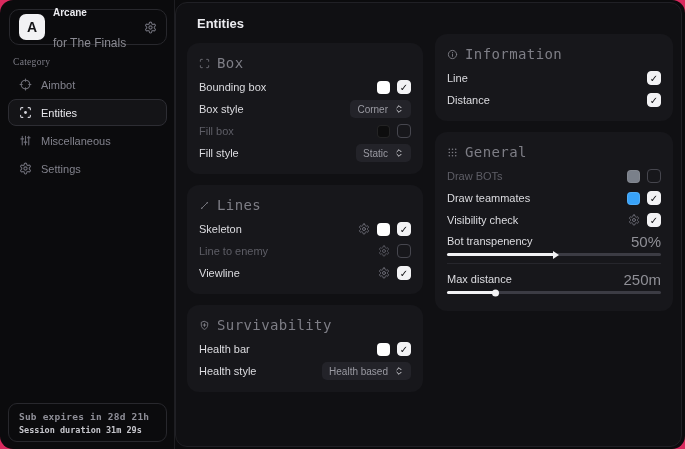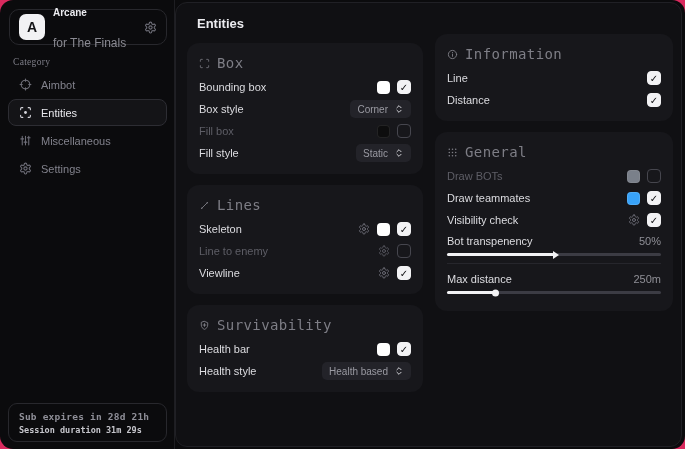--- a/index.html
+++ b/index.html
@@ -60,21 +60,21 @@
 
   .swatch { width:13px; height:13px; border-radius:4px; box-shadow:inset 0 0 0 1px rgba(255,255,255,.12);
     cursor:pointer; flex:none; }
   .gearbtn { display:flex; color:#6c6c76; cursor:pointer; }
 
   .select { height:18px; display:inline-flex; align-items:center; gap:6px; background:#232329;
     border-radius:5px; padding:1px 7px; font-size:10px; color:#9a9aa2; cursor:pointer; }
   .select svg { color:#cfcfd4; }
 
   .slide-top { display:flex; height:20px; align-items:center; }
-  .slide-val { margin-left:auto; font-size:11px; color:#8f8f96;text-align:right; }
+  .slide-val { margin-left:auto; font-size:15px; color:#8f8f96;text-align:right; }
   .track { position:relative; height:3px; background:#3c3c44; border-radius:2px; margin:2px 0 7px; cursor:pointer; }
   .fill { position:absolute; left:0; top:0; bottom:0; background:#f2f2f4; border-radius:2px; }
   .fill .arrow { position:absolute; right:-5px; top:50%; transform:translateY(-50%); width:0; height:0;
     border-left:6px solid #f2f2f4; border-top:4px solid transparent; border-bottom:4px solid transparent; }
   .fill .knob { position:absolute; right:-3px; top:50%; transform:translateY(-50%); width:7px; height:7px;
     border-radius:50%; background:#f2f2f4; }
   .divider { height:1px; background:#26262c; margin:1px 0 5px; }
 
   .i13 { width:13px; height:13px; } .i12 { width:12px; height:12px; }
   .i11 { width:11px; height:11px; } .i10 { width:10px; height:10px; }

